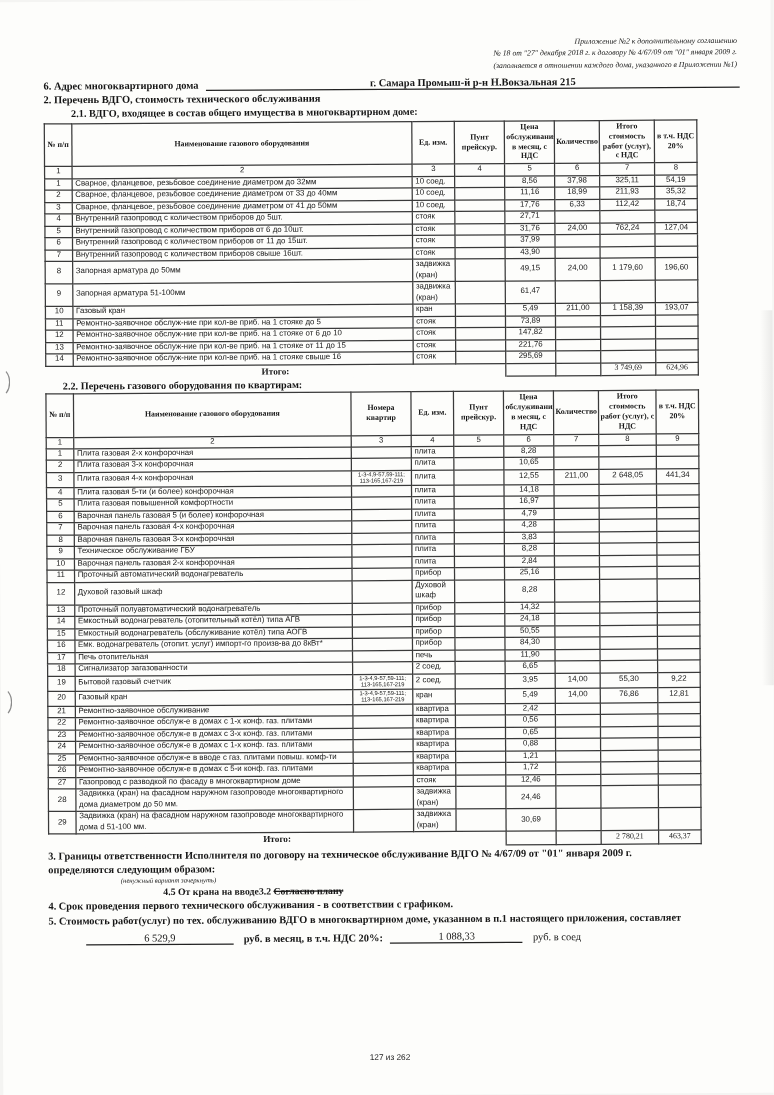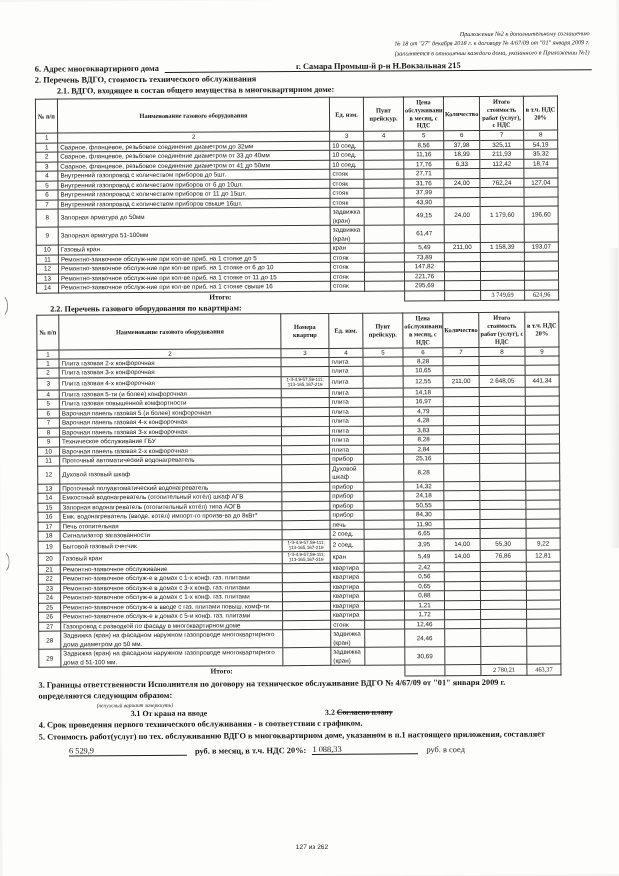--- a/index.html
+++ b/index.html
@@ -43,24 +43,24 @@
   .t1 tbody td:nth-child(3){text-align:left;padding-left:2px}
   .t2 tbody td:nth-child(2){text-align:left;padding-left:2px}
   .t2 tbody td:nth-child(3){font-size:4.6px;line-height:1.2}
   .t2 tbody td:nth-child(4){text-align:left;padding-left:2px}
   tr.numrow td{font-family:"Liberation Sans",sans-serif;height:8px;font-size:6.2px}
   tr.tot td{font-family:"Liberation Serif",serif}
   tr.tot .lbl{font-weight:bold;font-size:7.4px;border-left:none;border-bottom:none}
   .s3{font-size:8.3px;font-weight:bold;line-height:1.3;margin-top:2px}
   .note{font-size:5.4px;font-style:italic;margin-left:58px}
   .variants{display:flex;margin-left:92px;margin-top:1px;font-size:7.8px;font-weight:bold}
-  .variants .v2{margin-left:118px}
+  .variants .v2{}
   .strike{text-decoration:line-through}
   .s5vals{display:flex;align-items:flex-end;font-size:8.4px;margin:3px 0 0 30px}
-  .uval{display:inline-block;min-width:118px;text-align:left;border-bottom:1.2px solid #222;font-weight:normal;font-family:"Liberation Serif",serif}
+  .uval{display:inline-block;min-width:118px;text-align:center;border-bottom:1.2px solid #222;font-weight:normal;font-family:"Liberation Serif",serif}
   .uval2{min-width:106px}
   .mid{font-weight:bold;padding:0 6px 0 8px}
   .end{font-weight:normal;padding-left:8px}
   .pagenum{position:absolute;left:0;bottom:26px;width:100%;text-align:center;
     font-family:"Liberation Sans",sans-serif;font-size:6.6px;color:#222}
 </style>
 </head>
 <body>
 
 <div class="sheet">
@@ -444,43 +444,43 @@
           <td></td>
           <td>прибор</td>
           <td></td>
           <td>14,32</td>
           <td></td>
           <td></td>
           <td></td>
         </tr>
         <tr>
           <td>14</td>
-          <td>Емкостный водонагреватель (отопительный котёл) шкаф АГВ</td>
+          <td>Емкостный водонагреватель (отопительный котёл) типа АГВ</td>
           <td></td>
           <td>прибор</td>
           <td></td>
           <td>24,18</td>
           <td></td>
           <td></td>
           <td></td>
         </tr>
         <tr>
           <td>15</td>
-          <td>Запорная водонагреватель (отопительный котёл) типа АОГВ</td>
+          <td>Емкостный водонагреватель (обслуживание котёл) типа АОГВ</td>
           <td></td>
           <td>прибор</td>
           <td></td>
           <td>50,55</td>
           <td></td>
           <td></td>
           <td></td>
         </tr>
         <tr>
           <td>16</td>
-          <td>Емк. водонагреватель (вводе. котёл) импорт-го произв-ва до 8кВт*</td>
+          <td>Емк. водонагреватель (отопит. услуг) импорт-го произв-ва до 8кВт*</td>
           <td></td>
           <td>прибор</td>
           <td></td>
           <td>84,30</td>
           <td></td>
           <td></td>
           <td></td>
         </tr>
         <tr>
           <td>17</td>
@@ -637,21 +637,21 @@
     </tfoot>
   </table>
 
   <div class="s3">
     <div>3. Границы ответственности Исполнителя по договору на техническое обслуживание ВДГО № 4/67/09 от "01" января 2009 г.</div>
     <div>определяются следующим образом:</div>
   </div>
   <div class="note">(ненужный вариант зачеркнуть)</div>
   <div class="variants">
     <span class="v1">
-      <span>3.1</span>
+      <span>4.5</span>
       <span>От крана на вводе</span>
     </span>
     <span class="v2">
       <span>3.2</span>
       <span class="strike">Согласно плану</span>
     </span>
   </div>
   <div class="s3">4. Срок проведения первого технического обслуживания - в соответствии с графиком.</div>
   <div class="s3">5. Стоимость работ(услуг) по тех. обслуживанию ВДГО в многоквартирном доме, указанном в п.1 настоящего приложения, составляет</div>
   <div class="s5vals">

